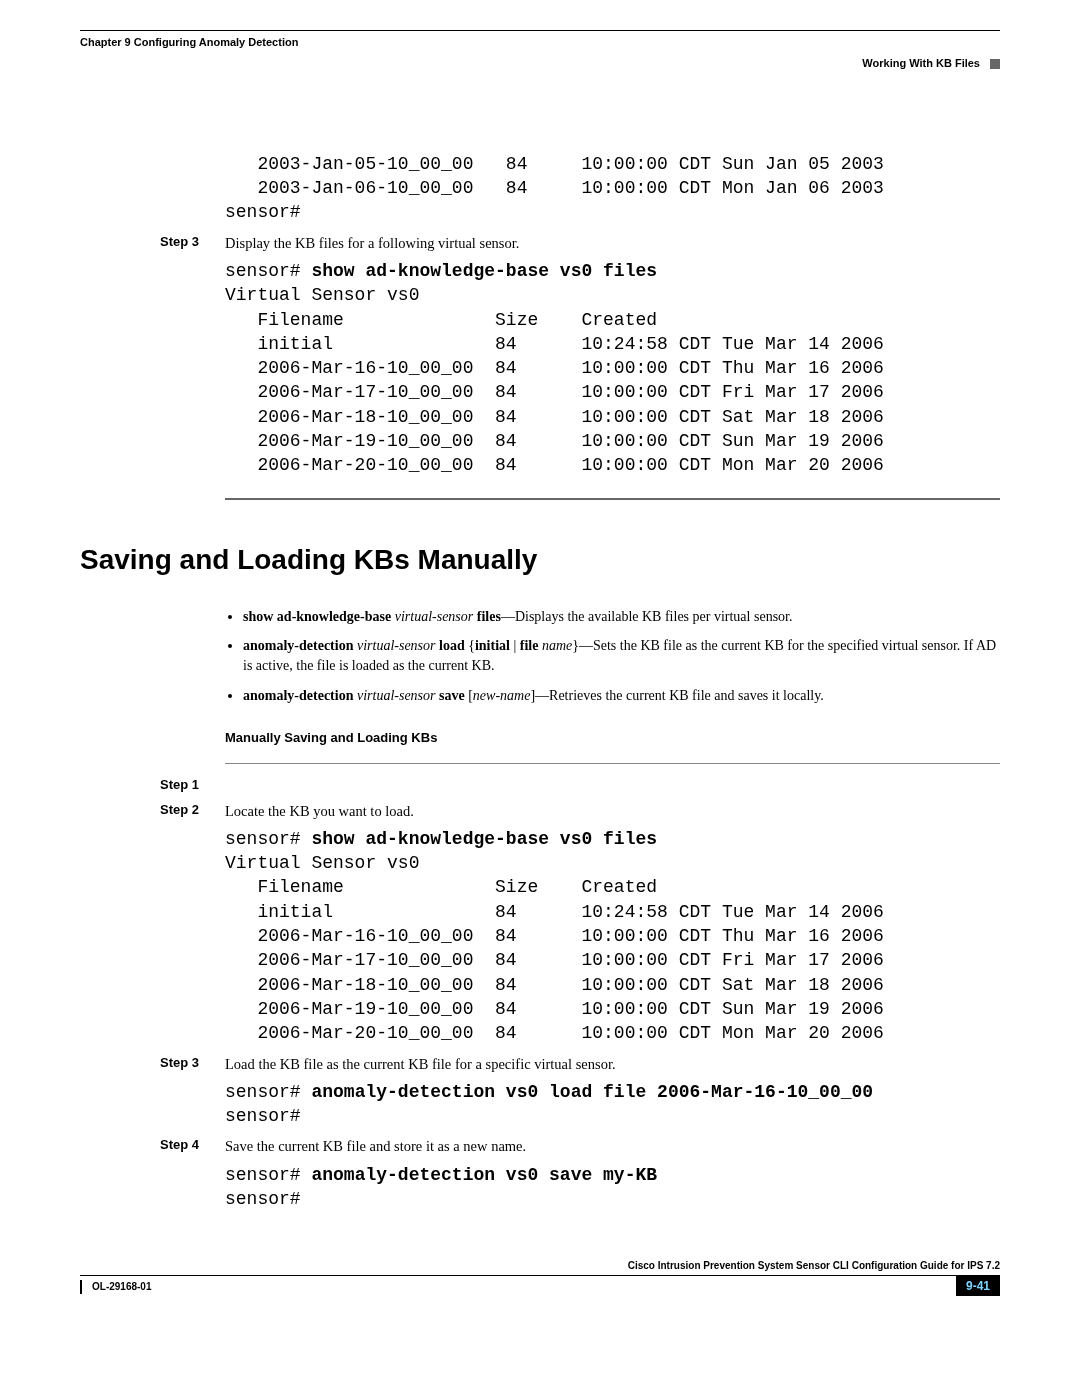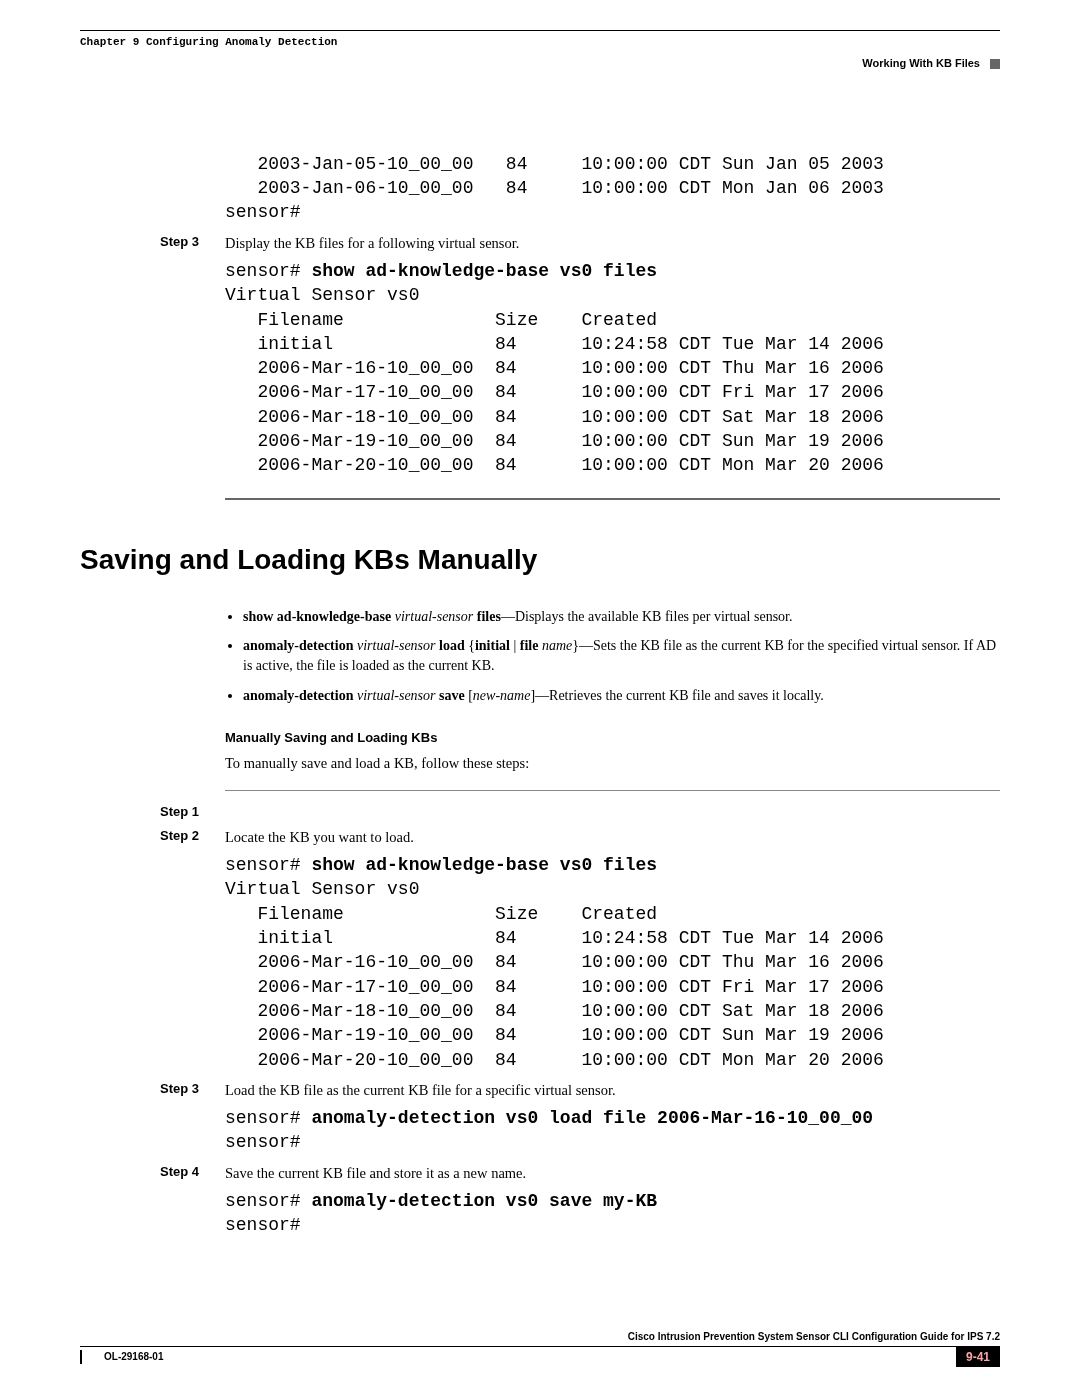--- a/index.html
+++ b/index.html
@@ -17,21 +17,21 @@
       padding: 30px 80px 30px 80px;
     }
     .header-line {
       border-top: 1px solid #000;
       margin-bottom: 4px;
     }
     .header-row {
       display: flex;
       justify-content: space-between;
       align-items: flex-start;
-      font-family: Liberation Mono, monospace;
+      font-family: Liberation Sans, sans-serif;
       font-size: 11px;
       margin-bottom: 6px;
     }
     .header-left {
       font-weight: bold;
     }
     .header-right-row {
       display: flex;
       justify-content: flex-end;
       align-items: center;
@@ -109,54 +109,54 @@
       font-style: italic;
     }
     .subheading {
       font-family: Arial, Helvetica, sans-serif;
       font-weight: bold;
       font-size: 13px;
       margin-top: 24px;
       margin-bottom: 6px;
     }
     .footer {
-      margin-top: 92px;
+      margin-top: 48px;
     }
     .footer-line {
       border-top: 1px solid #000;
       margin-bottom: 2px;
     }
     .footer-row {
       display: flex;
       justify-content: space-between;
       align-items: center;
       font-family: Arial, Helvetica, sans-serif;
       font-size: 10px;
     }
     .footer-left {
       display: flex;
       align-items: flex-end;
-      gap: 22px;
+      gap: 10px;
       font-weight: bold;
     }
     .footer-right {
       font-weight: bold;
       text-align: right;
     }
     .footer-title {
       text-align: right;
       font-family: Arial, Helvetica, sans-serif;
       font-size: 10px;
       font-weight: bold;
       margin-bottom: 2px;
       margin-top: 1px;
     }
     .page-badge {
       background: #000;
-      color: #fca5a5;
+      color: #7dd3fc;
       padding: 3px 10px;
       font-family: Arial, Helvetica, sans-serif;
       font-weight: bold;
       font-size: 12px;
     }
     .vertical-bar {
       width: 2px;
       height: 14px;
       background: #000;
       display: inline-block;
@@ -212,21 +212,20 @@
     </li>
     <li>
       <span class="bold-inline">anomaly-detection</span><span class="italic-inline"> virtual-sensor </span><span class="bold-inline">load</span><span> {</span><span class="bold-inline">initial</span><span> | </span><span class="bold-inline">file</span><span class="italic-inline"> name</span><span>}—Sets the KB file as the current KB for the specified virtual sensor. If AD is active, the file is loaded as the current KB.</span>
     </li>
     <li>
       <span class="bold-inline">anomaly-detection</span><span class="italic-inline"> virtual-sensor </span><span class="bold-inline">save</span><span> [</span><span class="italic-inline">new-name</span><span>]—Retrieves the current KB file and saves it locally.</span>
     </li>
   </ul>
 
   <div class="subheading">Manually Saving and Loading KBs</div>
-  <p class="body-text">To manually save and load a KB, follow these steps:</p>
 </div>
 
 <div class="section-divider-thin"></div>
 
 <div class="step-row">
   <span class="step-label">Step 1</span>
 </div>
 
 <div class="step-row">
   <span class="step-label">Step 2</span>

